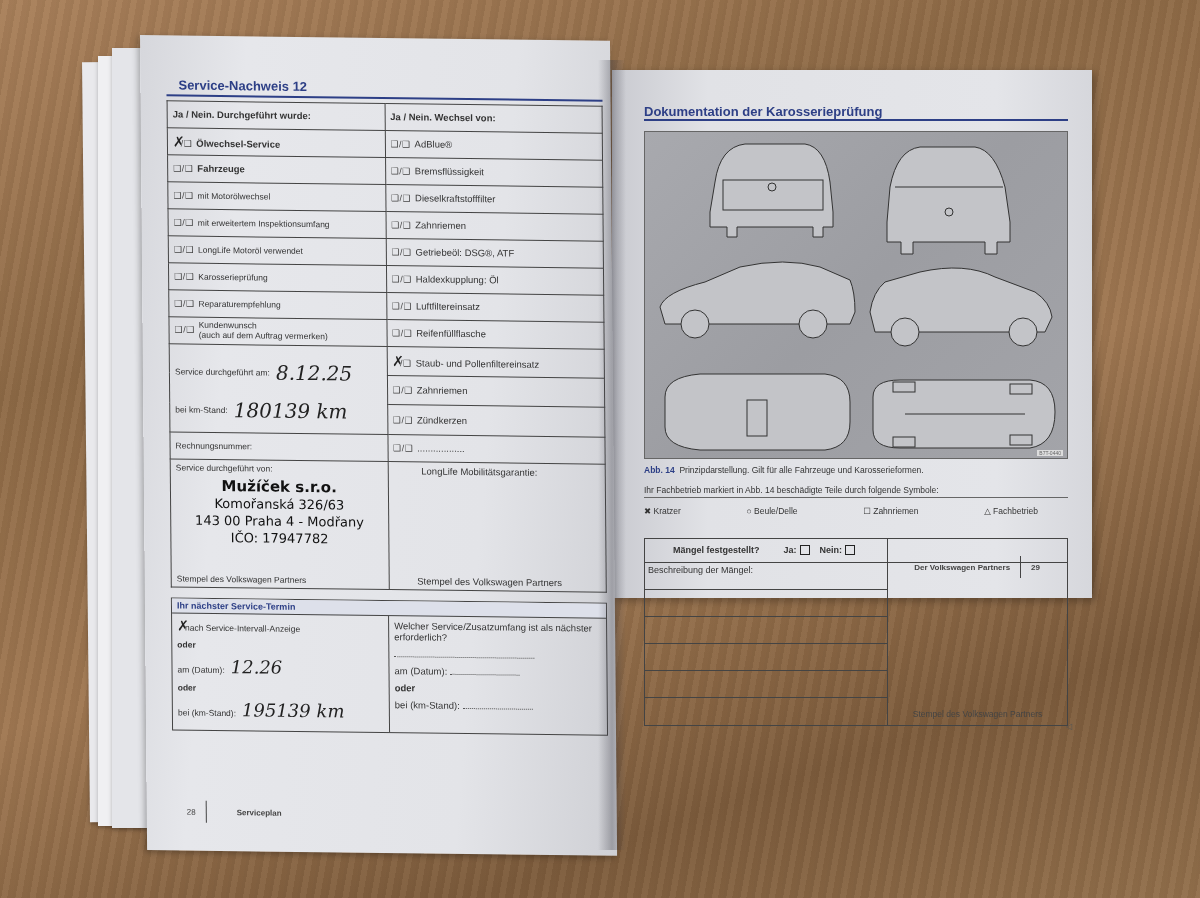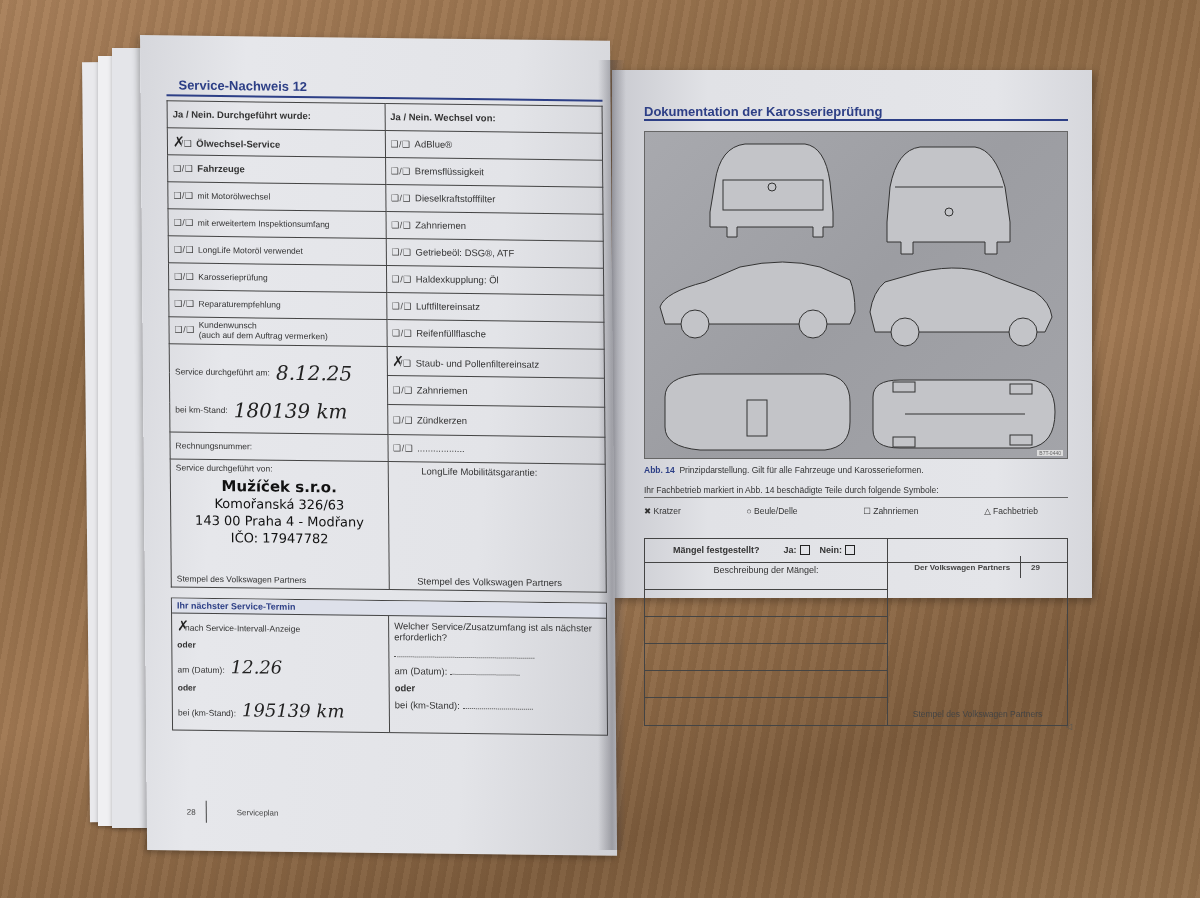--- a/index.html
+++ b/index.html
@@ -58,21 +58,21 @@
   .right-inner { position: absolute; left: 32px; top: 34px; width: 424px; }
   .diagram { margin-top: 10px; height: 328px; background: linear-gradient(135deg, #a8a9ae, #9c9da2 50%, #a3a4a9); border: 1px solid #666; position: relative; }
   .caption { font-size: 8.5px; color: #333; margin-top: 6px; }
   .caption b { color: #2d3f86; text-align: right; }
   .legend-intro { font-size: 8.5px; color: #333; margin-top: 10px; border-bottom: 1px solid #666; padding-bottom: 2px; }
   .legend { display: flex; justify-content: space-between; font-size: 8.5px; color: #333; margin-top: 8px; padding-right: 30px; }
   .defects { margin-top: 22px; border: 1px solid #444; display: flex; flex-direction: column; height: 188px; }
   .defects-top { display: flex; height: 24px; border-bottom: 1px solid #444; justify-content: flex-end; }
   .defects-q { width: 243px; border-right: 1px solid #444; display: flex; align-items: center; gap: 10px; padding-left: 28px; font-size: 9px; font-weight: bold; color: #333; }
   .box { display: inline-block; width: 10px; height: 10px; border: 1.5px solid #222; vertical-align: middle; margin-left: 3px; }
-  .defects-body { display: flex; flex: 1; text-align: center; }
+  .defects-body { display: flex; flex: 1; }
   .defects-lines { width: 243px; border-right: 1px solid #444; display: flex; flex-direction: column; }
   .defects-lines div { border-bottom: 1px solid #444; flex: 1; font-size: 9px; color: #333; padding: 2px 3px; }
   .defects-lines div:last-child { border-bottom: none; }
   .defects-stamp { flex: 1; display: flex; align-items: flex-end; justify-content: center; font-size: 8.5px; color: #444; padding-bottom: 6px; }
   .tri { position: absolute; font-size: 8px; color: #555; }
 </style>
 </head>
 <body>
 
 <div class="grain"></div>
@@ -258,17 +258,17 @@
           <div><span>am (Datum):</span> <span class="dots"></span></div>
           <div class="bold">oder</div>
           <div><span>bei (km-Stand):</span> <span class="dots"></span></div>
         </div>
       </div>
     </div>
   </div>
   <div class="footer" style="left:40px;bottom:28px;justify-content:flex-end;">
     <span>28</span>
     <span class="bar"></span>
-    <span style="font-weight:normal;padding-left:20px;">Serviceplan</span>
+    <span style="font-weight:bold;padding-left:20px;">Serviceplan</span>
   </div>
 </div>
 
 <div class="spine"></div>
 
 </body></html>

